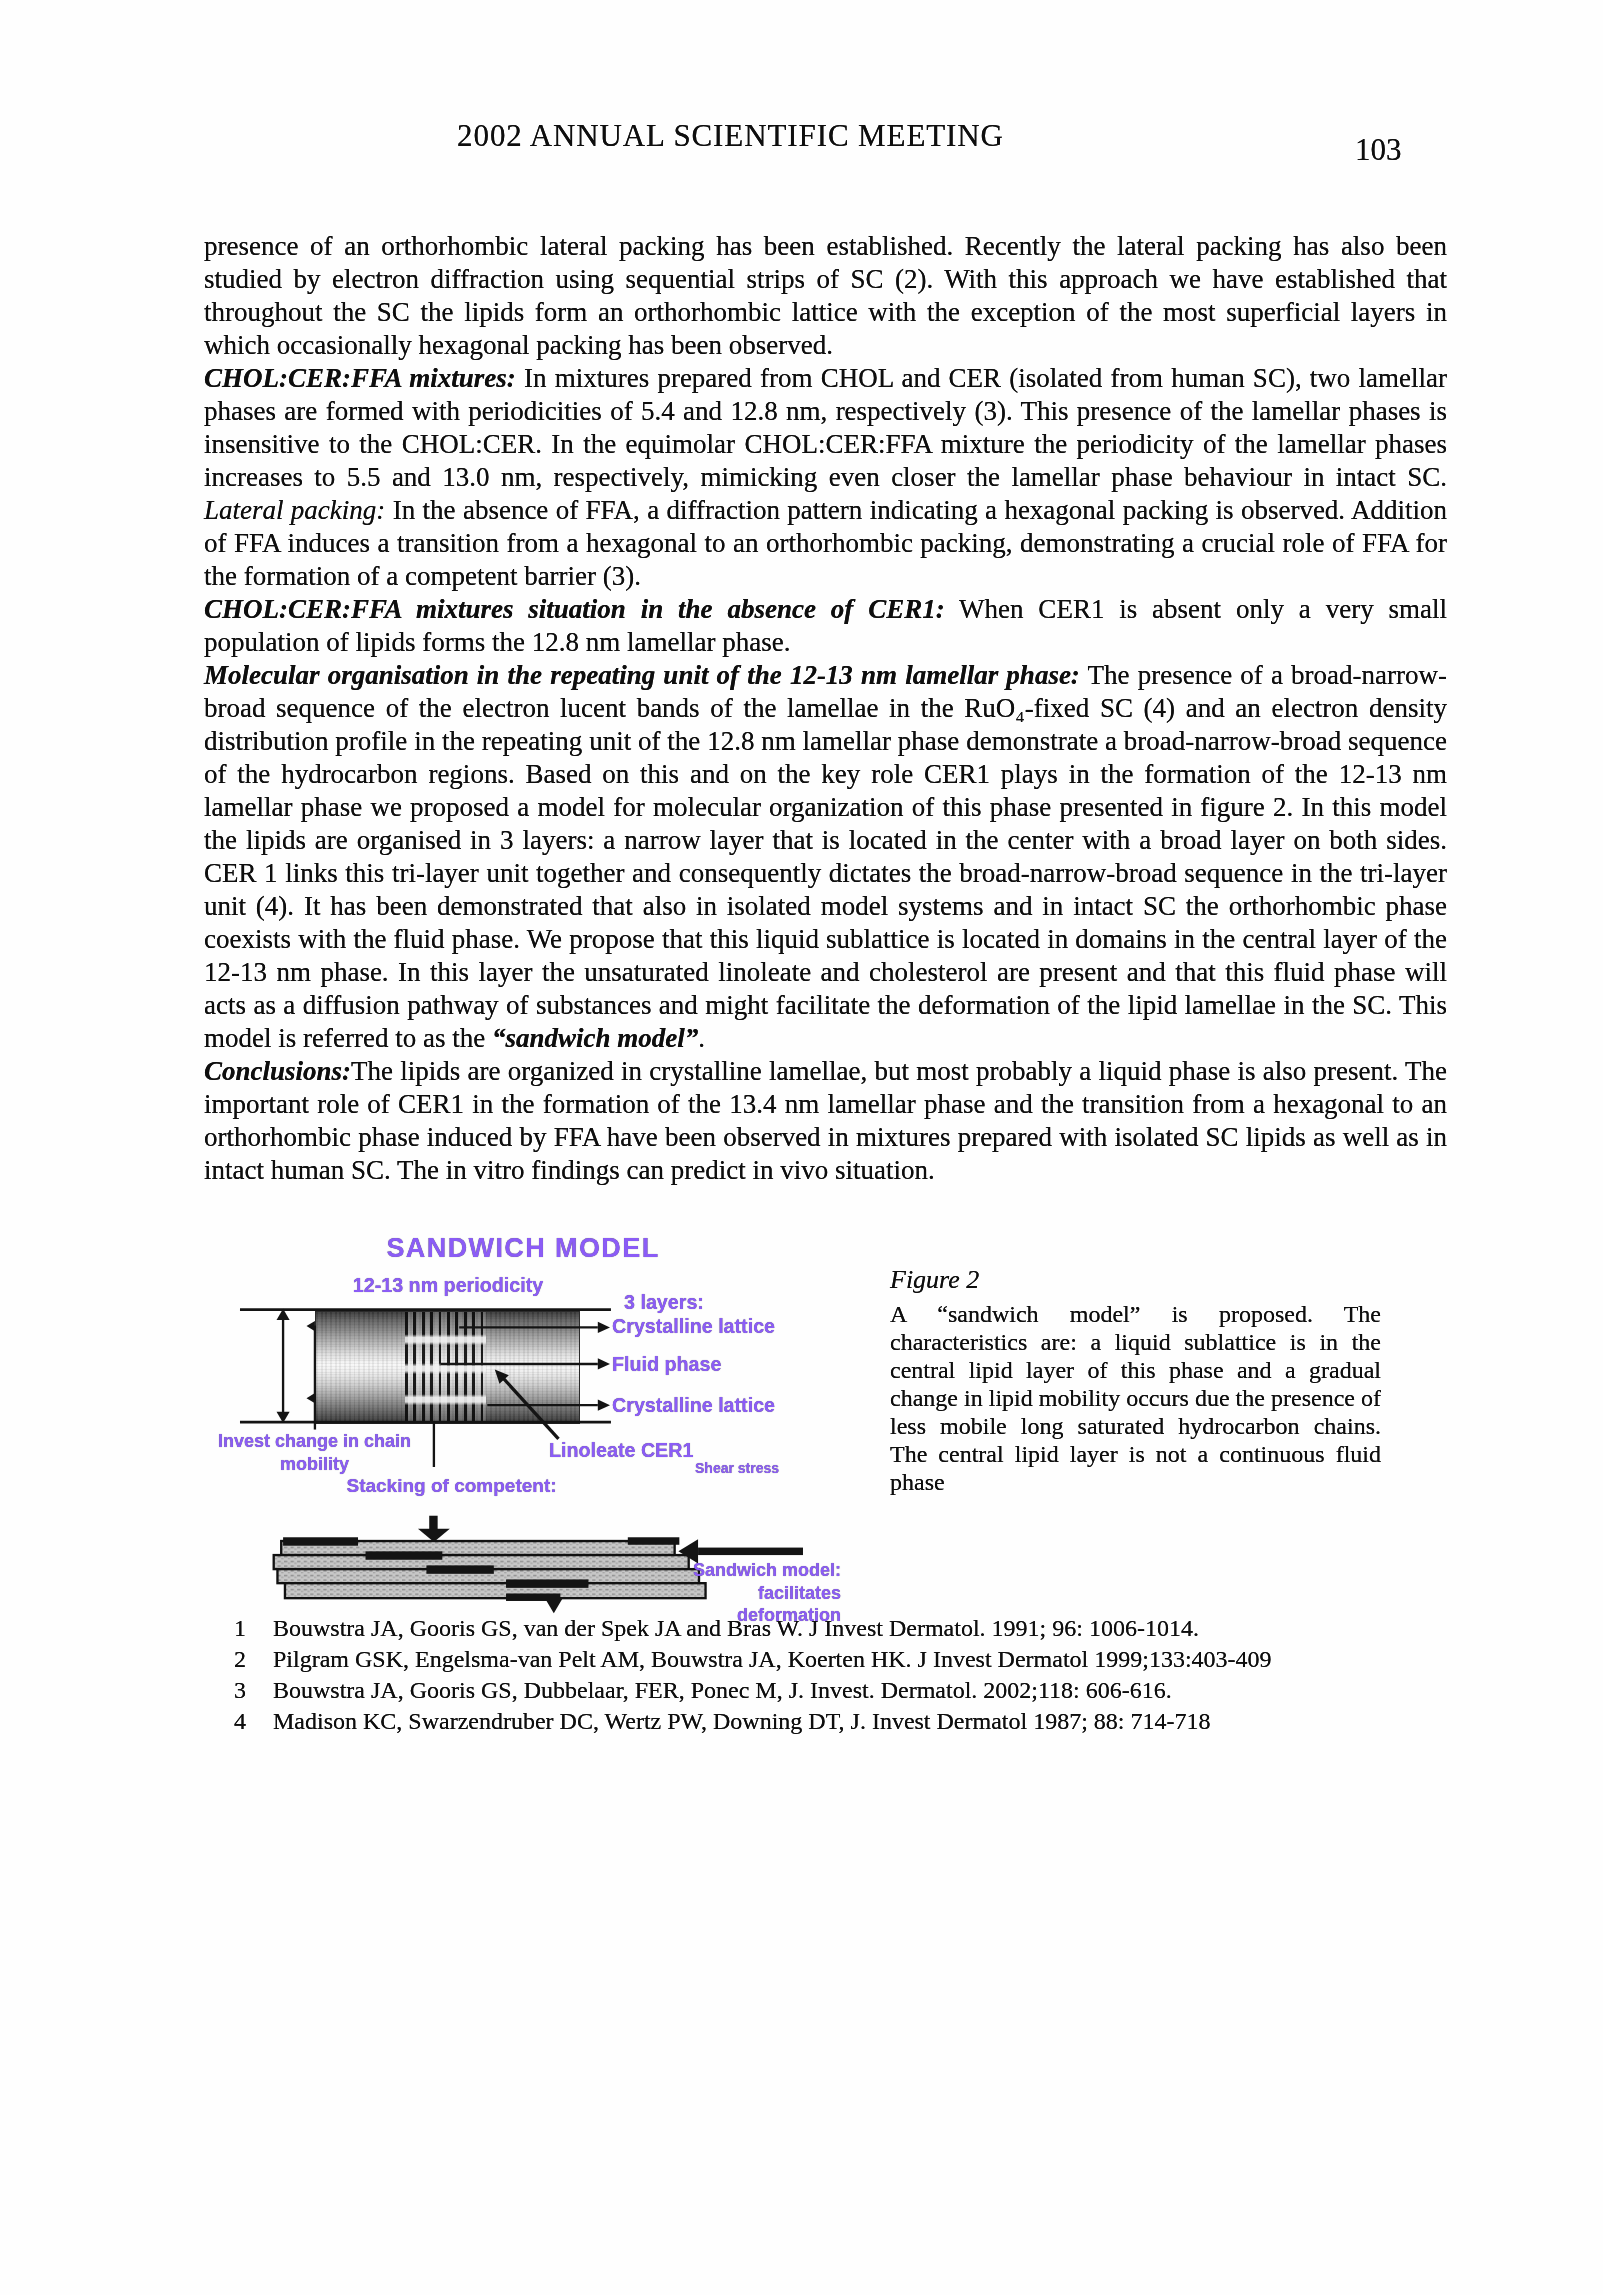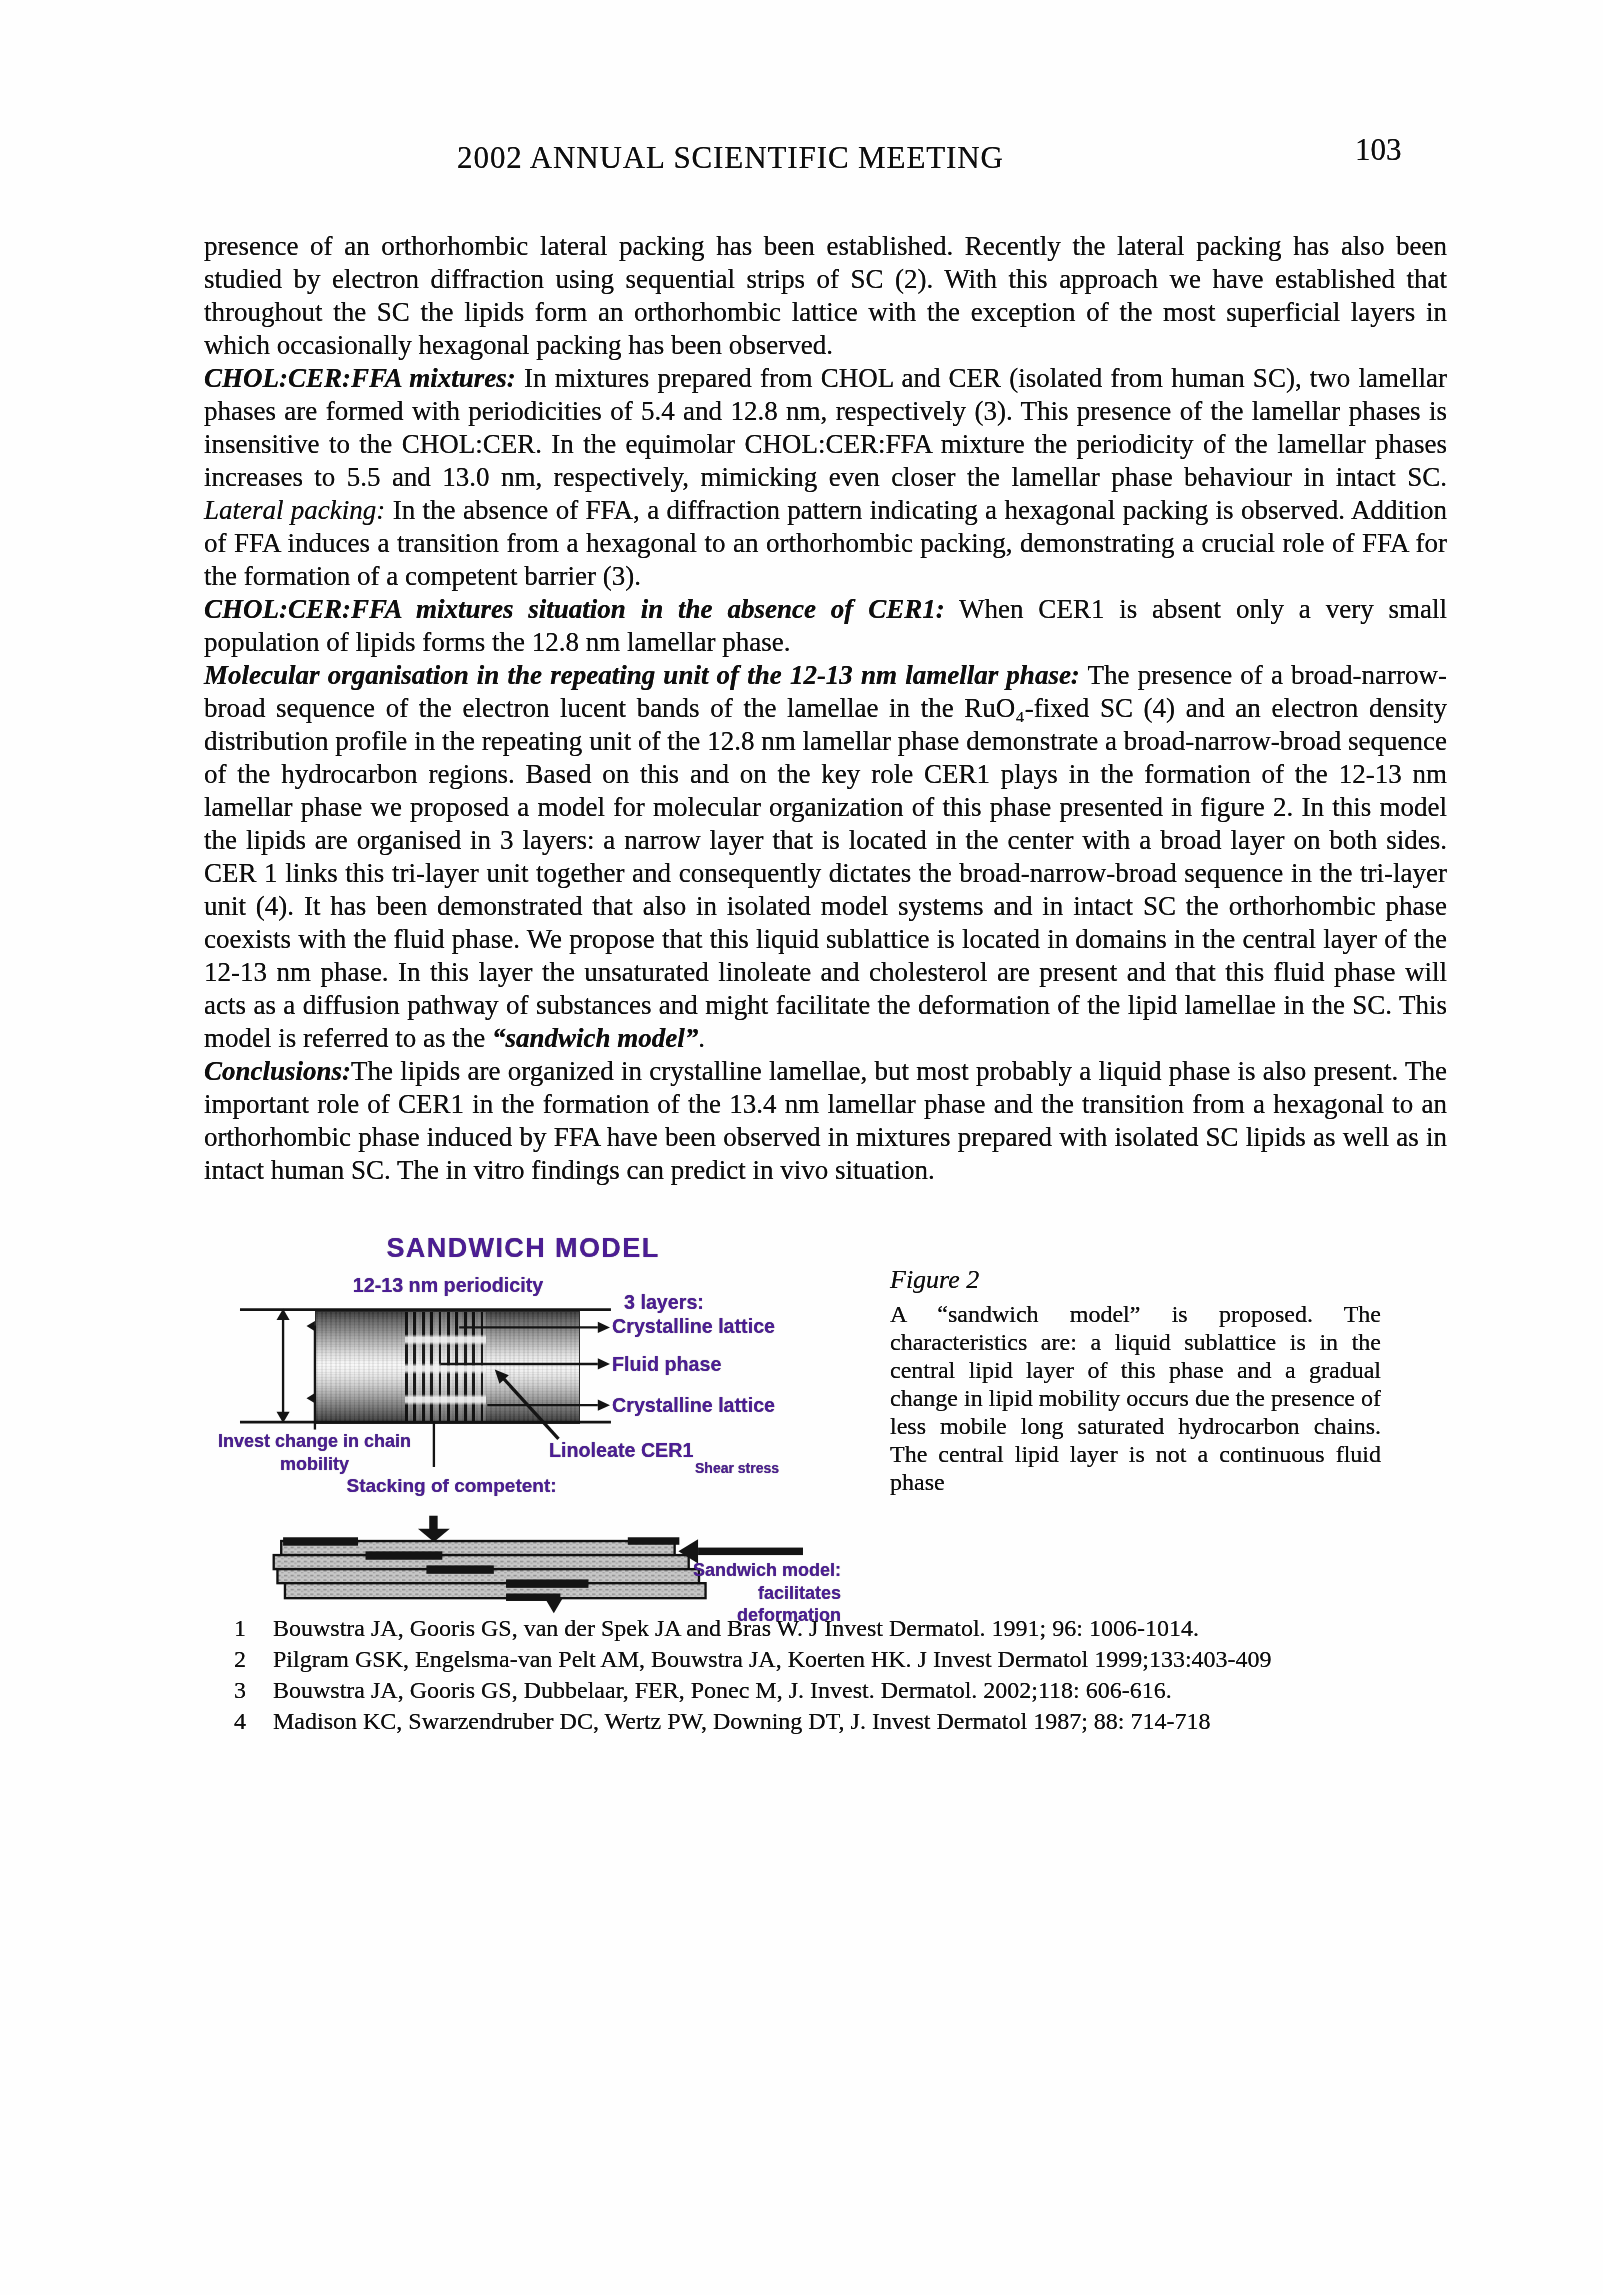--- a/index.html
+++ b/index.html
@@ -8,42 +8,42 @@
     width:1603px;height:2295px;
     background:#fefefe;
     overflow:hidden;
     font-family:"Liberation Serif", serif;
     color:#0e0e0e;
   }
   .scan-text{ text-shadow:0 0 0.6px rgba(0,0,0,.85); }
 
   
   .header-title{
-    position:absolute; left:0; top:140px; width:1461px;
+    position:absolute; left:0; top:118px; width:1461px;
     text-align:center; font-size:31px; letter-spacing:0.9px;
   }
   .page-number{
     position:absolute; left:1355px; top:132px; font-size:31px;
   }
 
   
   .body-text{
     position:absolute; left:204px; top:230px; width:1243px;
     font-size:27px; line-height:33px;
     text-align:justify;
   }
   .body-text p{ margin:0; }
   .s-bi{ font-weight:bold; font-style:italic; }
   .s-i{ font-style:italic; }
 
   
   .fig-label{
     position:absolute;
     font-family:"Liberation Sans", sans-serif;
-    font-weight:bold; color:#4c1d95;
+    font-weight:bold; color:#8b5cf6;
     text-shadow:0 0 0.7px rgba(0,0,0,.7);
     white-space:nowrap;
   }
   .fig-title{ left:373px; top:1233px; width:300px; text-align:center; font-size:27px; letter-spacing:1.4px; white-space:normal;}
   .lbl-periodicity{ left:326px; top:1274px; width:244px; text-align:center; font-size:19.7px; }
   .lbl-3layers{ left:624px; top:1291px; font-size:19.7px; }
   .lbl-cryst-top{ left:612px; top:1315px; font-size:19.7px; }
   .lbl-fluid{ left:612px; top:1353px; font-size:19.7px; }
   .lbl-cryst-bottom{ left:612px; top:1394px; font-size:19.7px; }
   .lbl-gradual{ left:217px; top:1430px; width:195px; text-align:center; font-size:18px; line-height:22.5px; white-space:normal;}

